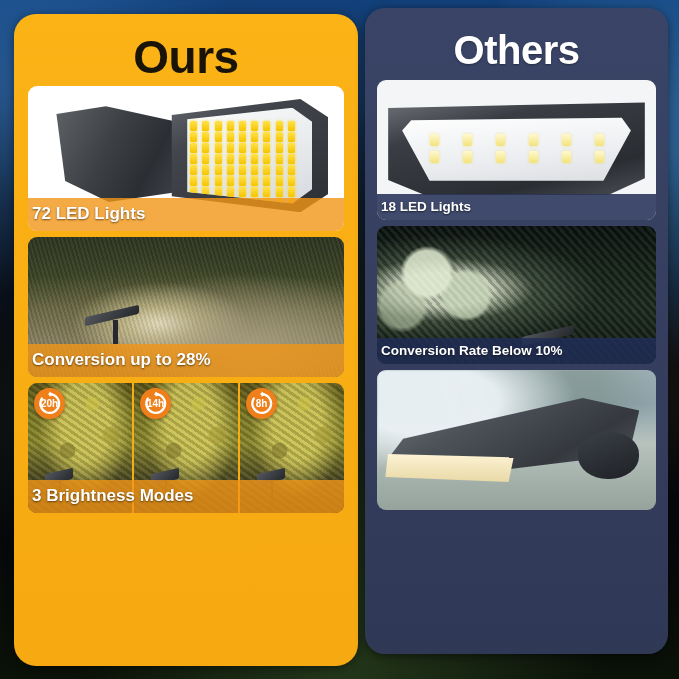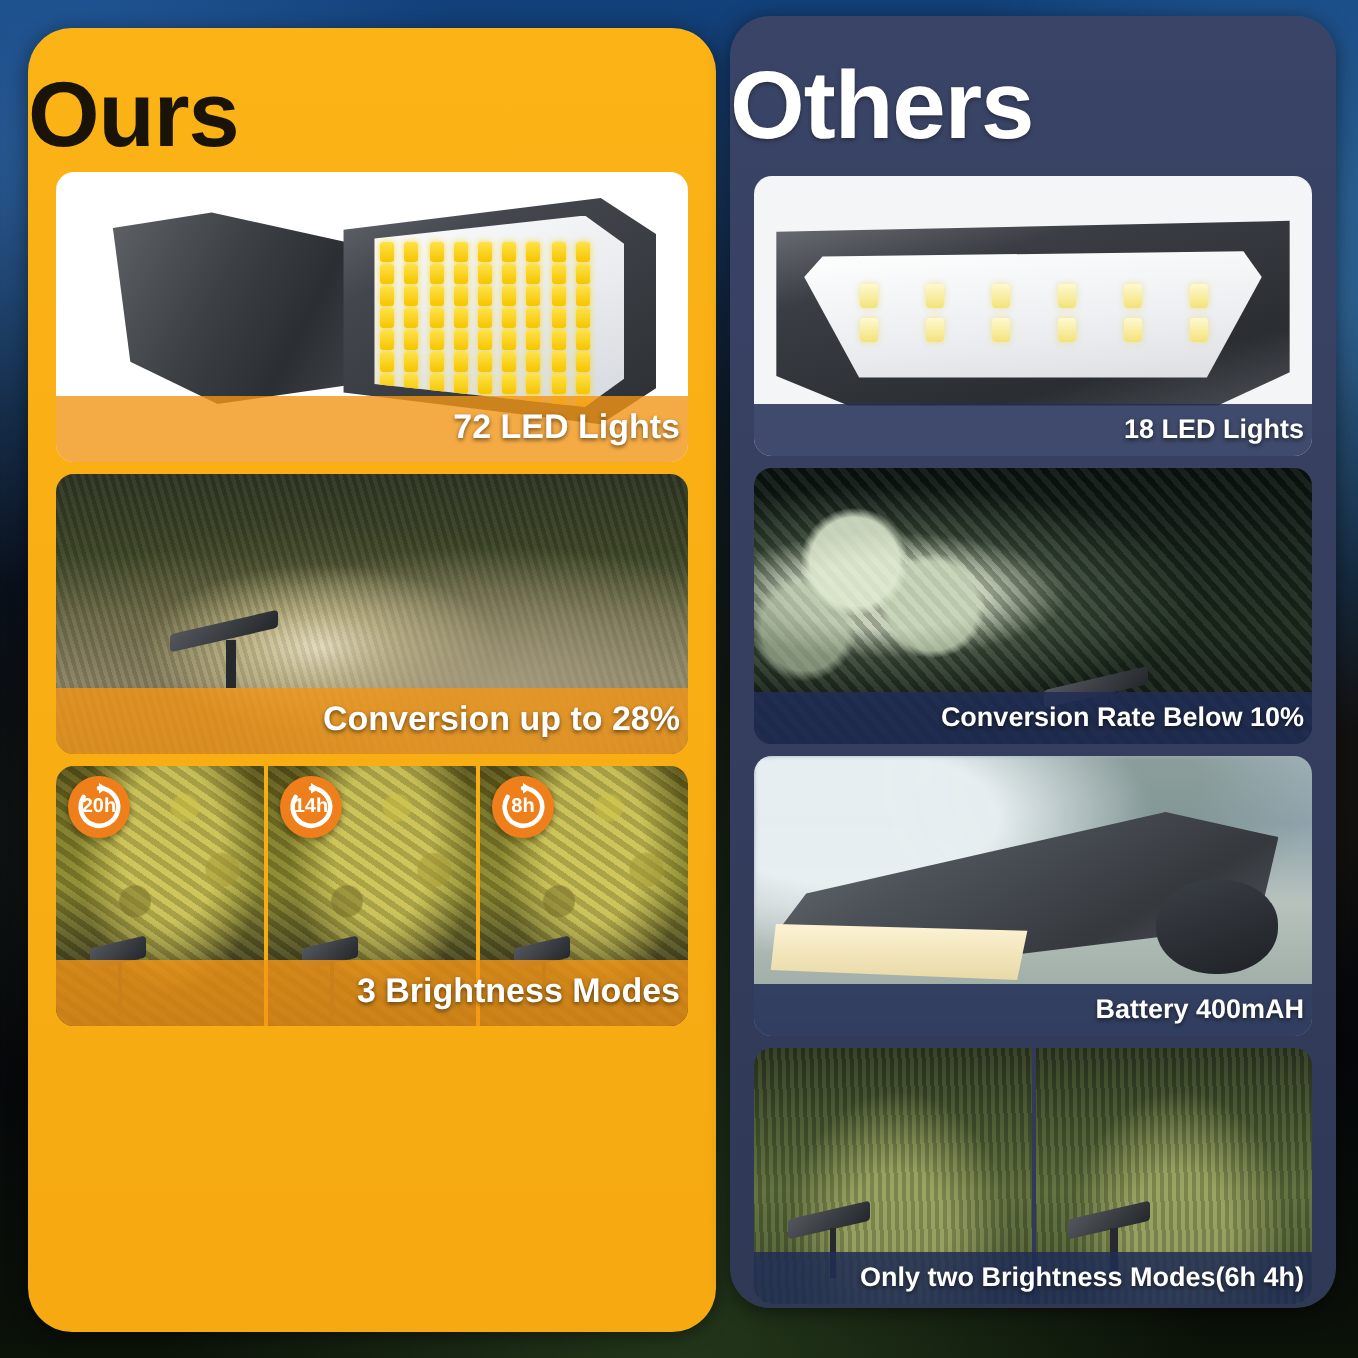--- a/index.html
+++ b/index.html
@@ -35,39 +35,39 @@
     box-shadow:0 2px 10px rgba(0,0,0,.45);
   }
   .panel-others{
     position:absolute; left:365px; top:8px; width:303px; height:646px;
     background:linear-gradient(180deg,#3a4466 0%, #363f60 45%, #2f3855 100%);
     border-radius:20px;
     box-shadow:0 2px 10px rgba(0,0,0,.5);
   }
 
   .panel-title{
-    font-weight:bold; letter-spacing:-.5px;
+    text-align:center; font-weight:bold; letter-spacing:-.5px;
     line-height:1;
   }
   .title-ours{ color:#1a1408; font-size:46px; padding-top:20px; }
-  .title-others{ color:#ffffff; font-size:48px; padding-top:22px;
+  .title-others{ color:#ffffff; font-size:40px; padding-top:22px;
     text-shadow:0 1px 2px rgba(0,0,0,.35); }
 
   
   .card{
     position:relative; overflow:hidden; border-radius:9px;
   }
   .card-ours{ margin:0 14px 6px 14px; }
   .card-others{ margin:0 12px 6px 12px; }
 
   .photo{ position:relative; width:100%; height:100%; }
 
   .caption{
     position:absolute; left:0; right:0; bottom:0;
-    text-align:right; font-weight:bold; color:#fff;
+    text-align:left; font-weight:bold; color:#fff;
     text-shadow:0 1px 2px rgba(0,0,0,.55);
   }
   .caption-ours{
     background:rgba(243,150,22,.80);
     font-size:17px; padding:6px 4px 7px;
   }
   .caption-others{
     background:rgba(33,45,85,.86);
     font-size:13.5px; padding:5px 4px 6px;
   }
@@ -430,40 +430,18 @@
       </div>
     </div>
 
     <div class="card card-others" style="height:140px;">
       <div class="photo">
         <div class="sc sc-solar">
           <div class="solar-panel"></div>
           <div class="solar-led"></div>
           <div class="solar-knob"></div>
         </div>
-        <div class="caption caption-others">Battery 400mAH</div>
-      </div>
-    </div>
-
-    <div class="card card-others" style="height:128px;">
-      <div class="photo">
-        <div class="duo">
-          <div>
-            <div class="sc sc-lawn"></div>
-            <div class="mini-lamp" style="left:12%;bottom:22%;width:38%;height:15%;">
-              <div class="panelTop"></div>
-              <div class="post"></div>
-            </div>
-          </div>
-          <div>
-            <div class="sc sc-lawn"></div>
-            <div class="mini-lamp" style="left:12%;bottom:22%;width:38%;height:15%;">
-              <div class="panelTop"></div>
-              <div class="post"></div>
-            </div>
-          </div>
-        </div>
-        <div class="caption caption-others">Only two Brightness Modes(6h 4h)</div>
-      </div>
-    </div>
+      </div>
+    </div>
+
   </div>
 
 </div>
 
 </body></html>

